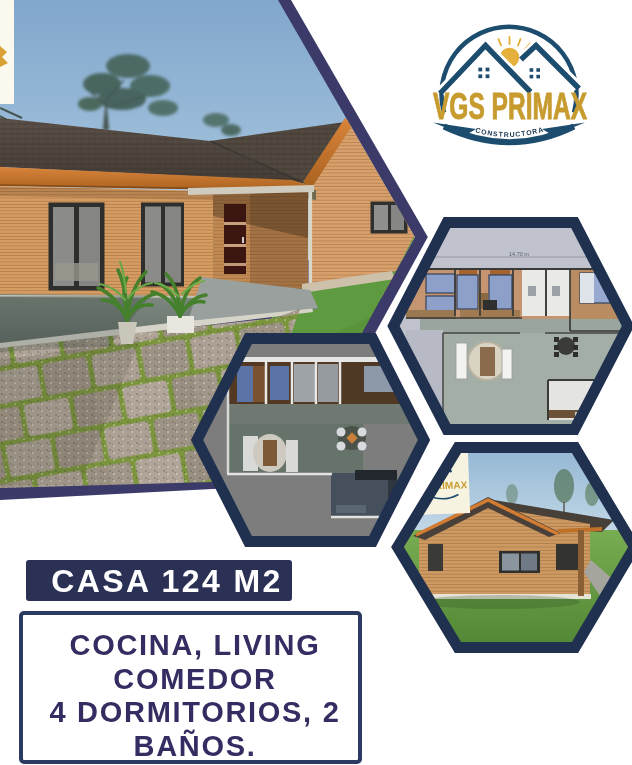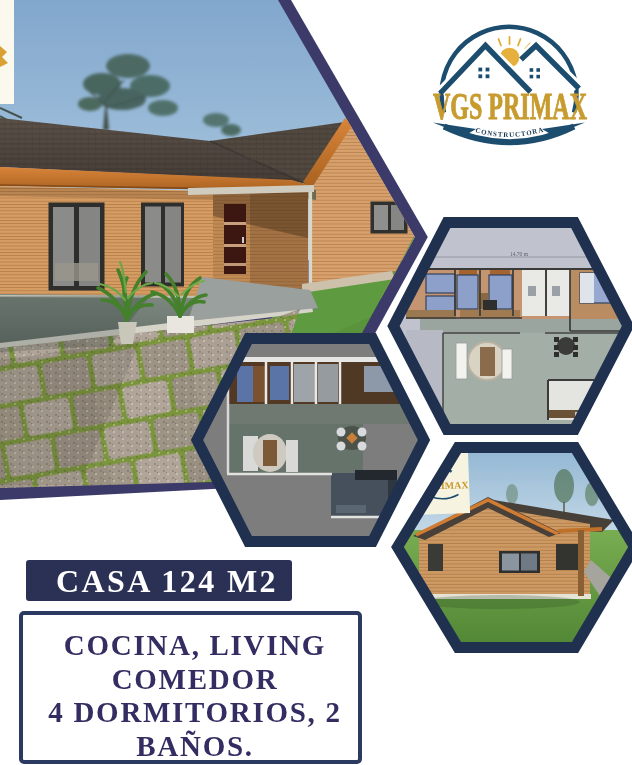--- a/index.html
+++ b/index.html
@@ -1,17 +1,17 @@
 <!DOCTYPE html>
 <html><head>
 <meta charset="utf-8">
 <style>
   html,body{margin:0;padding:0;background:#fff;}
   #page{position:relative;width:632px;height:765px;overflow:hidden;background:#fff;
-        font-family:Liberation Serif, serif;}
+        font-family:Liberation Sans, sans-serif;}
   svg{display:block;}
 </style>
 </head>
 <body>
 <div id="page">
 <svg width="632" height="765" viewBox="0 0 632 765" xmlns="http://www.w3.org/2000/svg">
 <defs>
   <linearGradient id="sky" x1="0" y1="0" x2="0" y2="1">
     <stop offset="0" stop-color="#82a7cd"></stop>
     <stop offset="0.7" stop-color="#a3c2dc"></stop>

